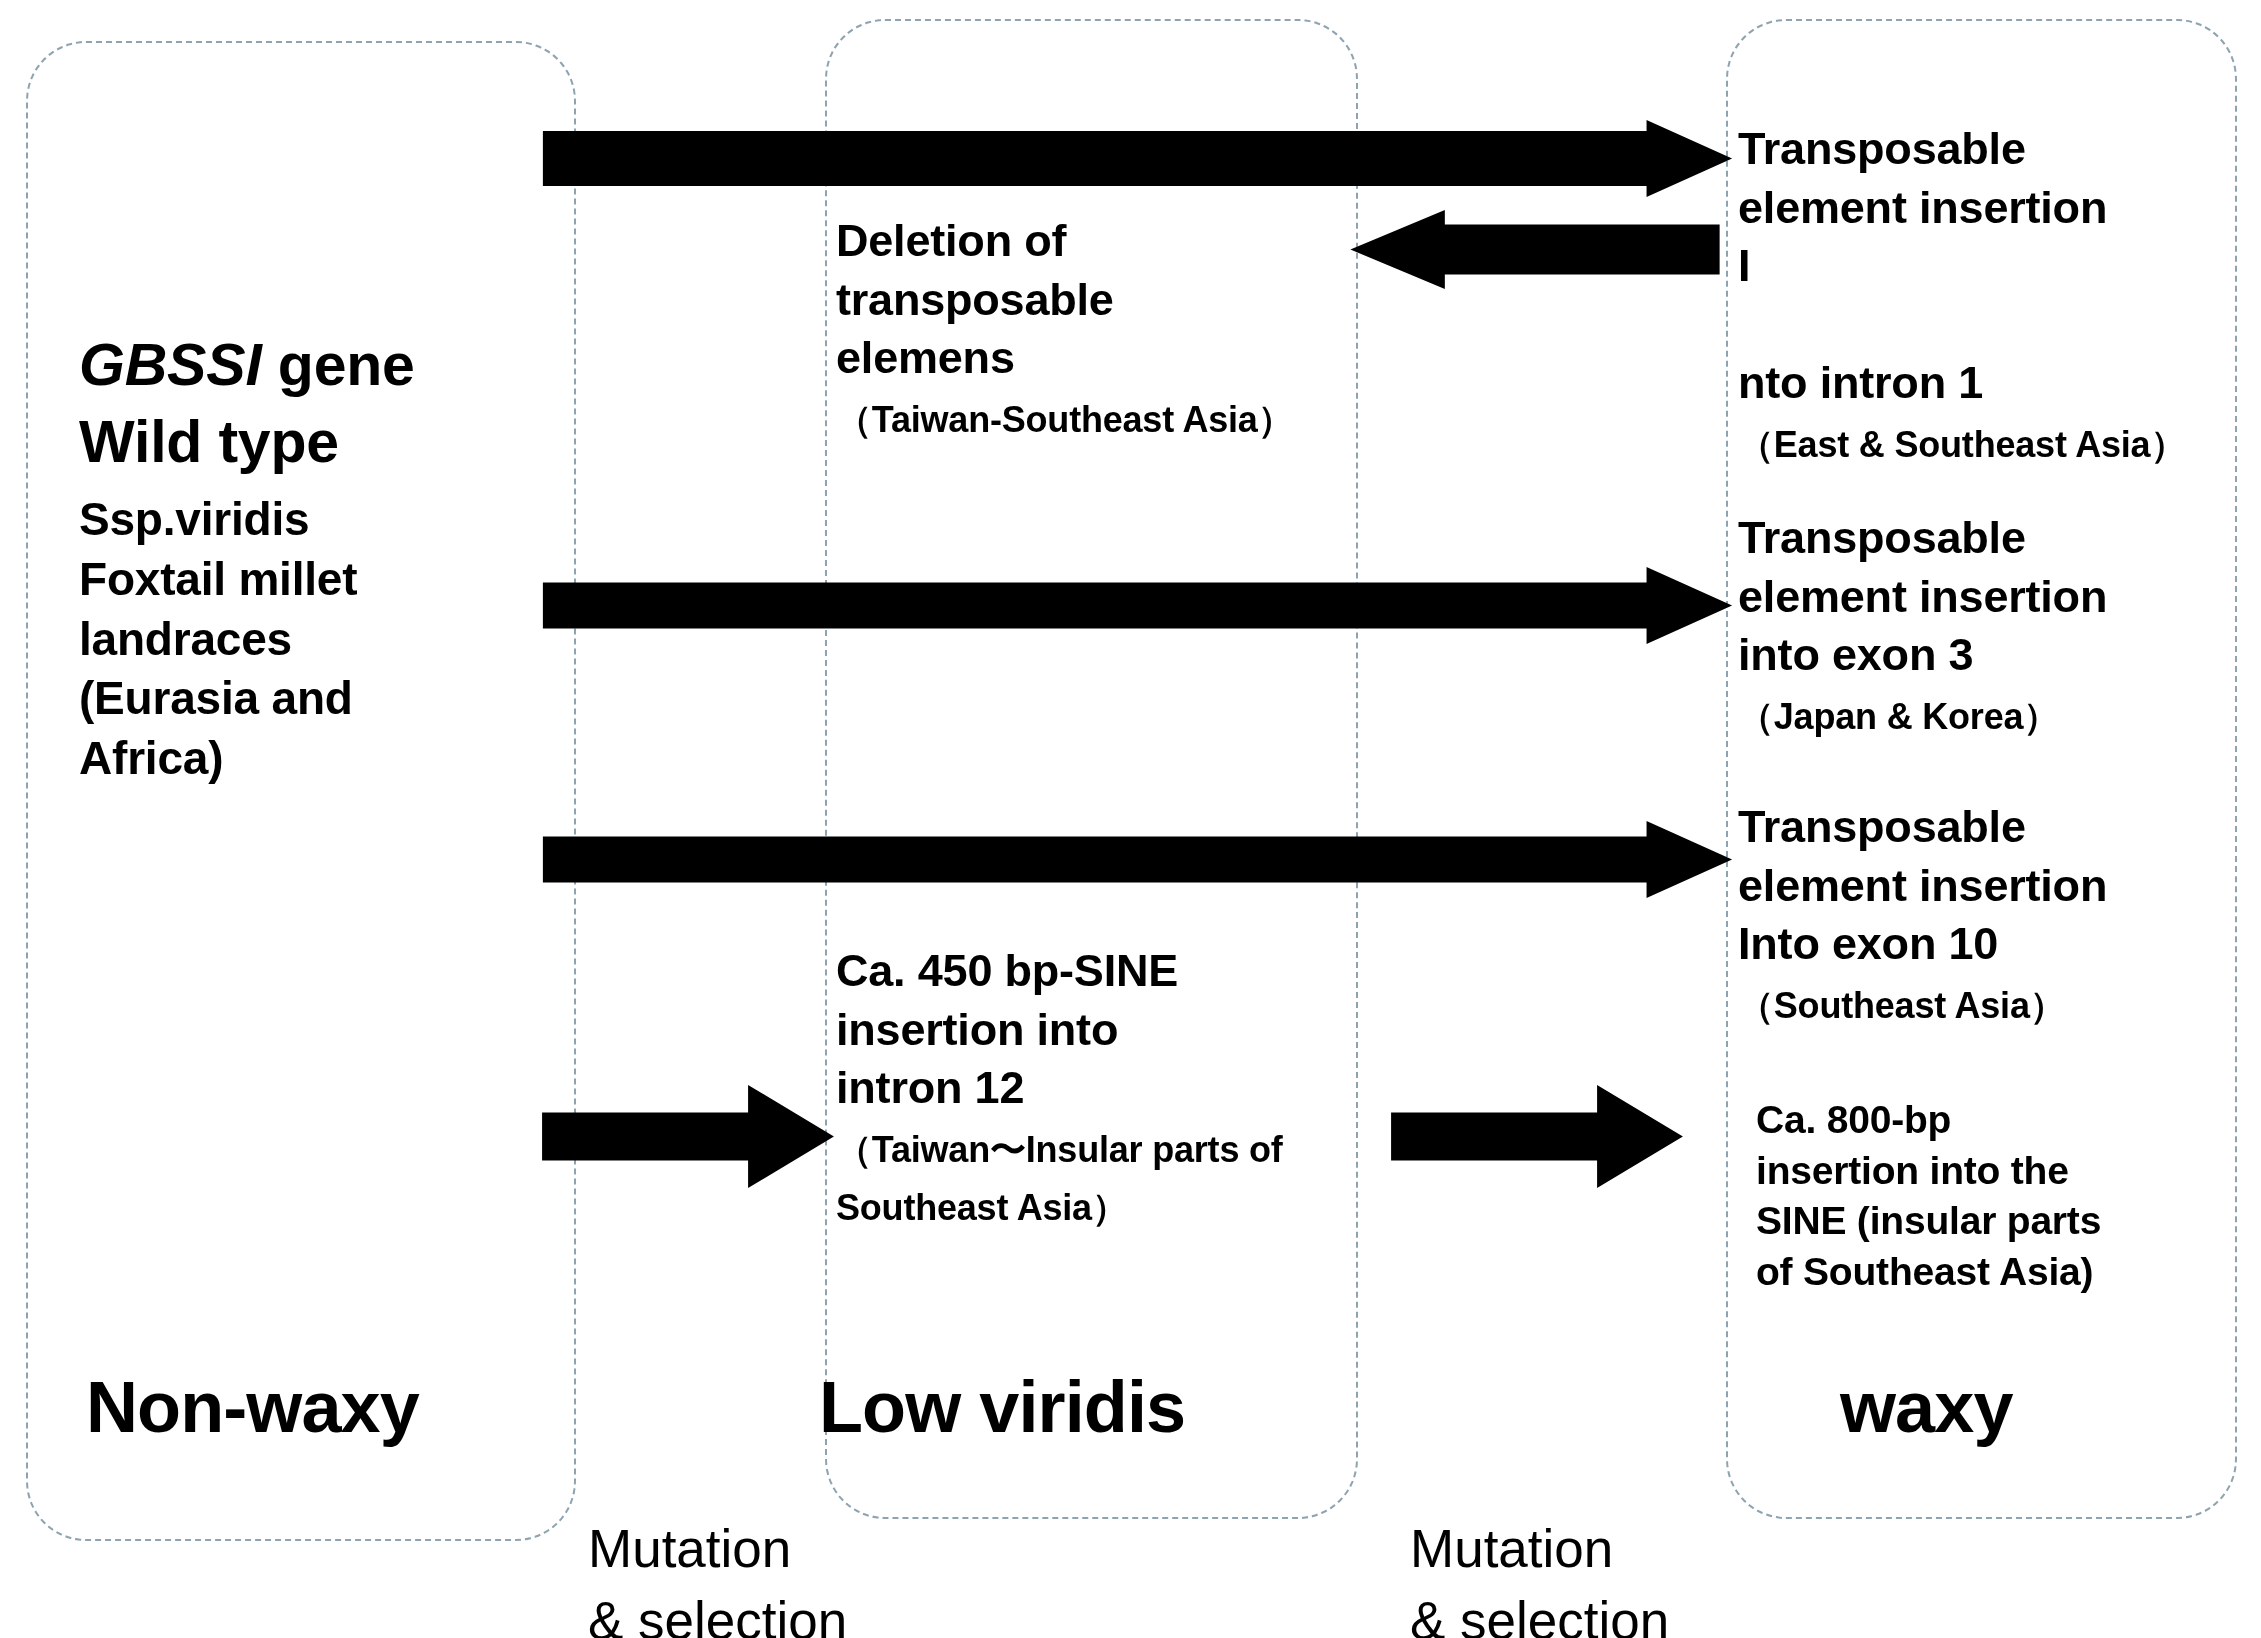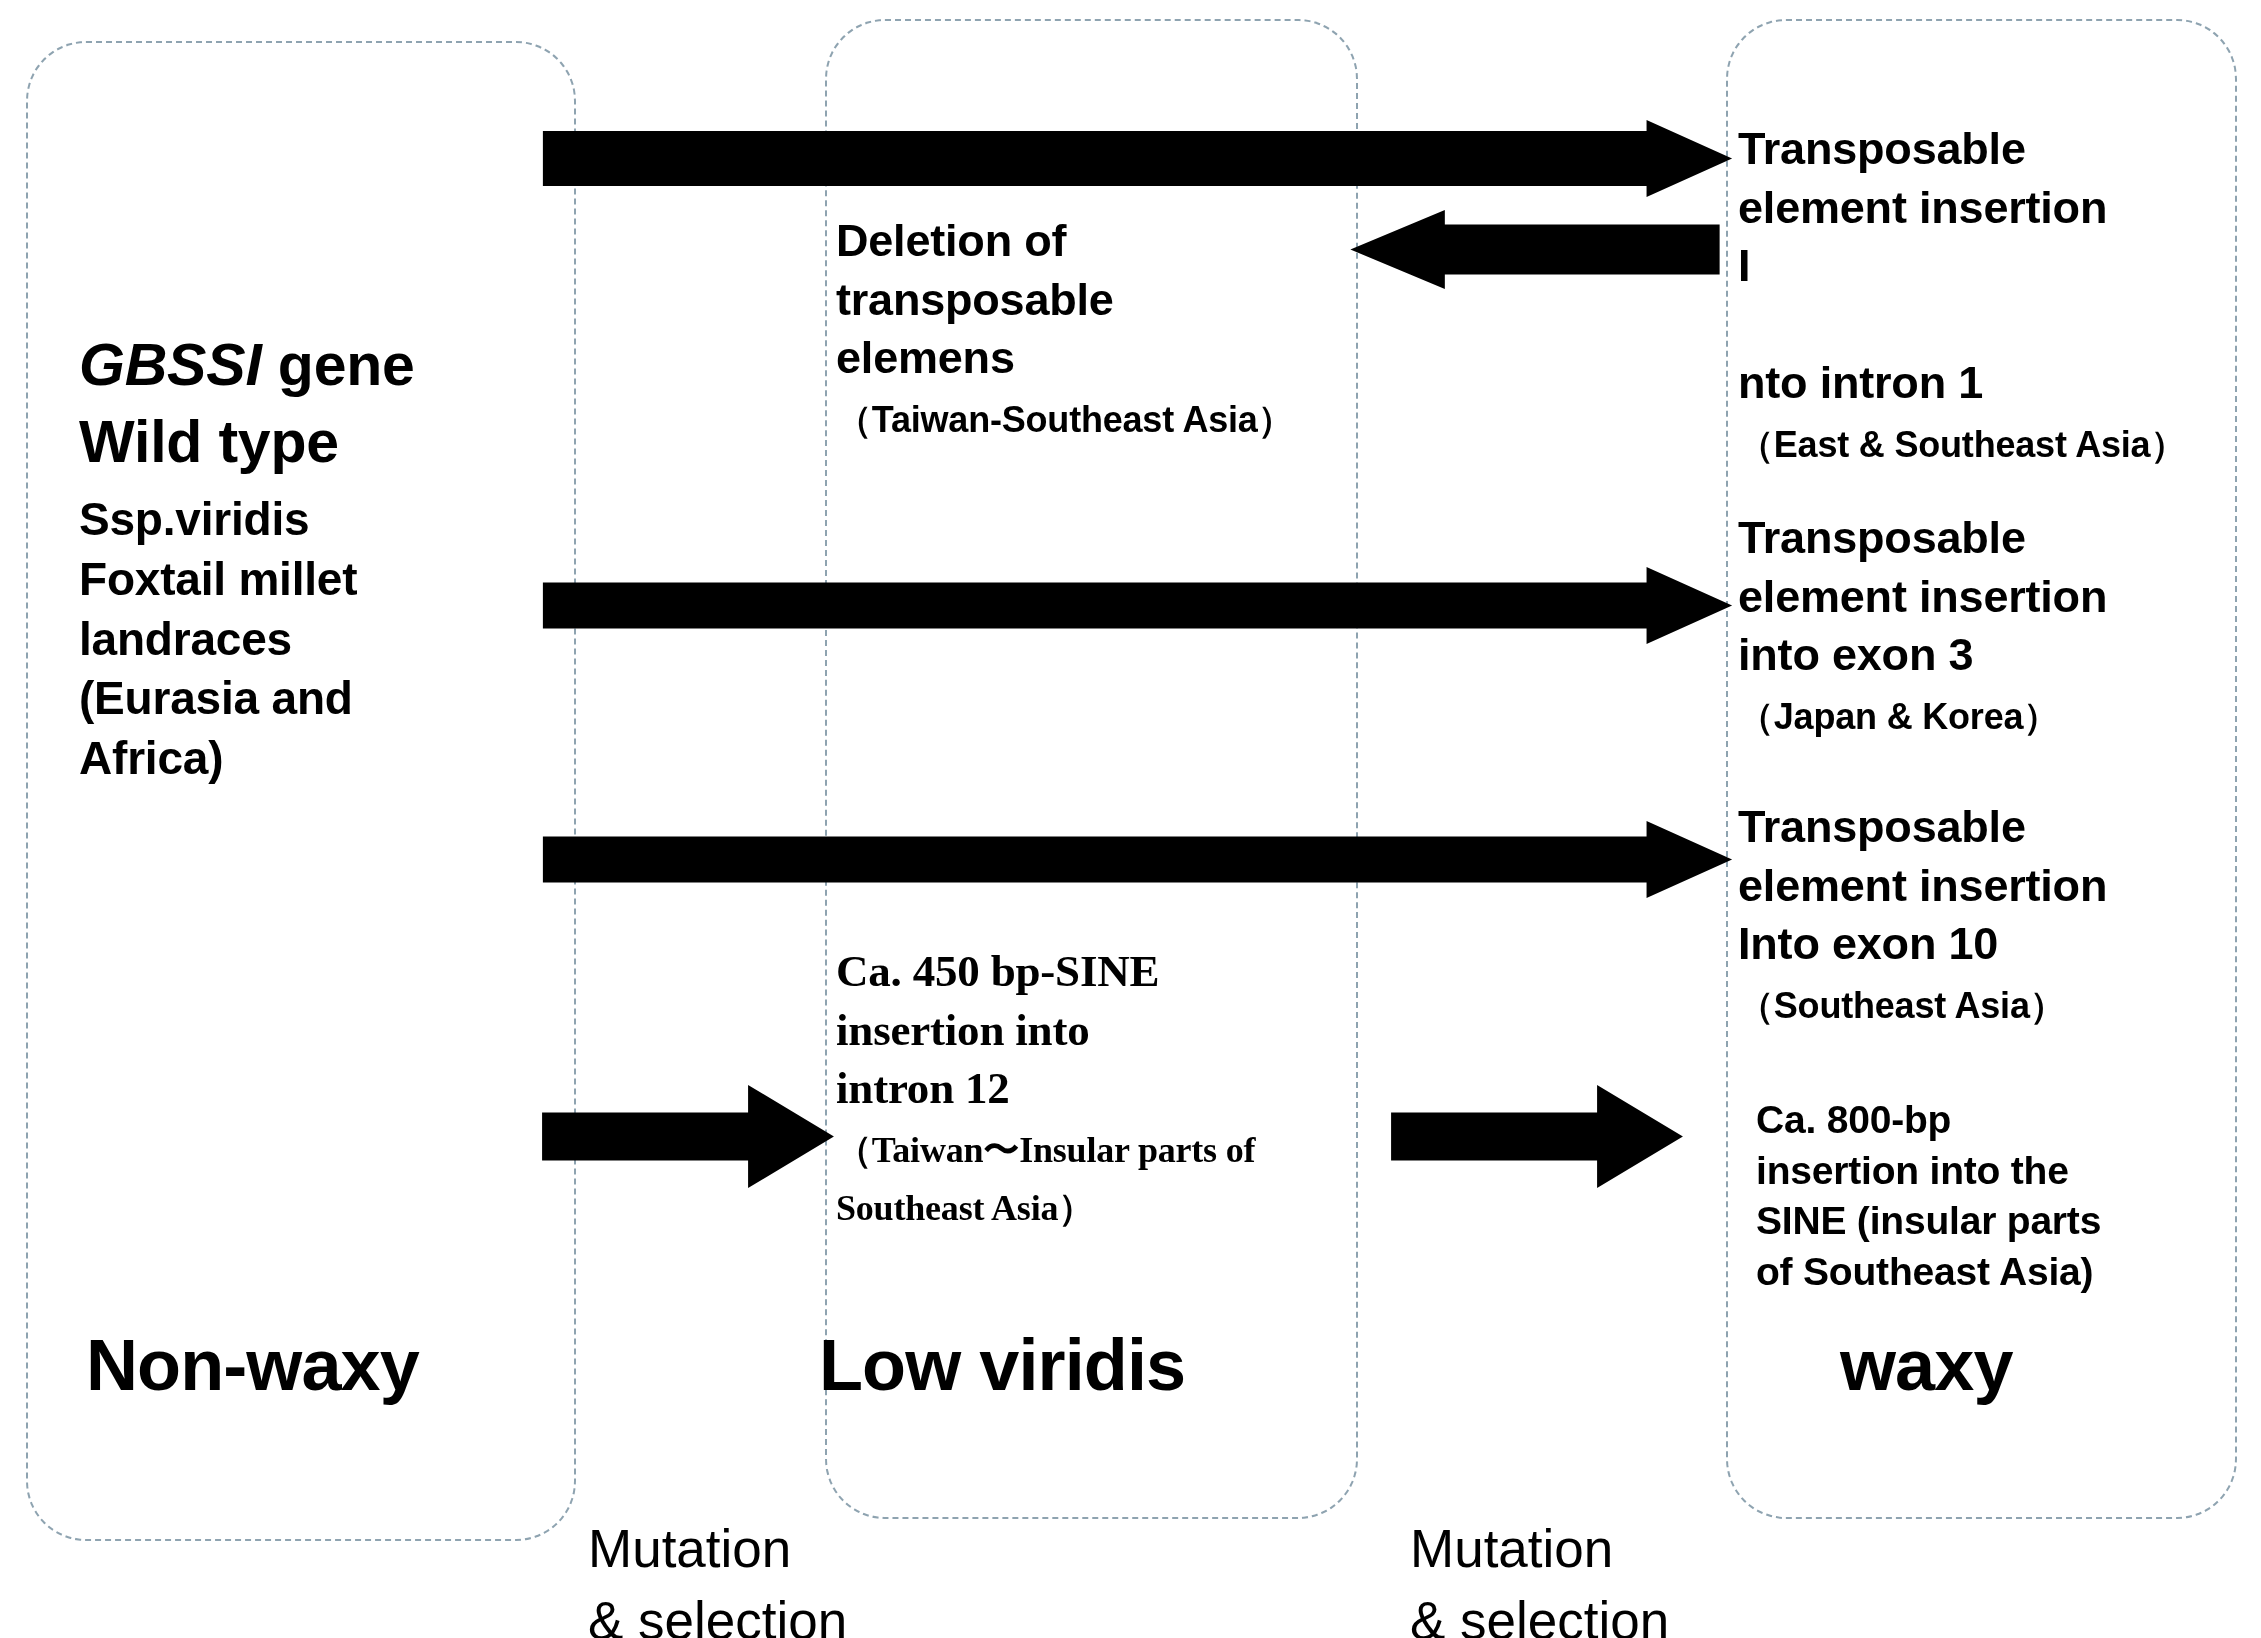--- a/index.html
+++ b/index.html
@@ -34,30 +34,31 @@
     position: absolute;
     font-weight: bold;
     line-height: 1.30;
     white-space: pre-line;
     letter-spacing: -0.2px;
   }
   .stage-label {
     position: absolute;
     font-weight: bold;
     letter-spacing: -0.9px;
+    margin-top: 42px;
   }
 
   #t-gbssi      { left: 79px;  top: 327px; width: 447px; font-size: 59px; }
   #t-gbssi em   { font-style: italic; font-weight: bold; }
   #t-viridis    { left: 79px;  top: 490px; width: 447px; font-size: 46px; }
 
   #t-deletion   { left: 836px; top: 212px; width: 499px; font-size: 45px; }
   #t-deletion .paren { font-size: 36px; }
 
-  #t-sine       { left: 836px; top: 942px; width: 499px; font-size: 45px; font-family: Liberation Serif, serif; }
+  #t-sine       { left: 836px; top: 942px; width: 499px; font-size: 45px; }
   #t-sine .paren { font-size: 36px; margin-top: 12px; }
 
   #t-intron1    { left: 1738px; top: 120px; width: 507px; font-size: 45px; }
   #t-intron1 .paren { font-size: 36px; }
 
   #t-exon3      { left: 1738px; top: 509px; width: 507px; font-size: 45px; }
   #t-exon3 .paren { font-size: 36px; }
 
   #t-exon10     { left: 1738px; top: 798px; width: 507px; font-size: 45px; }
   #t-exon10 .paren { font-size: 36px; }

